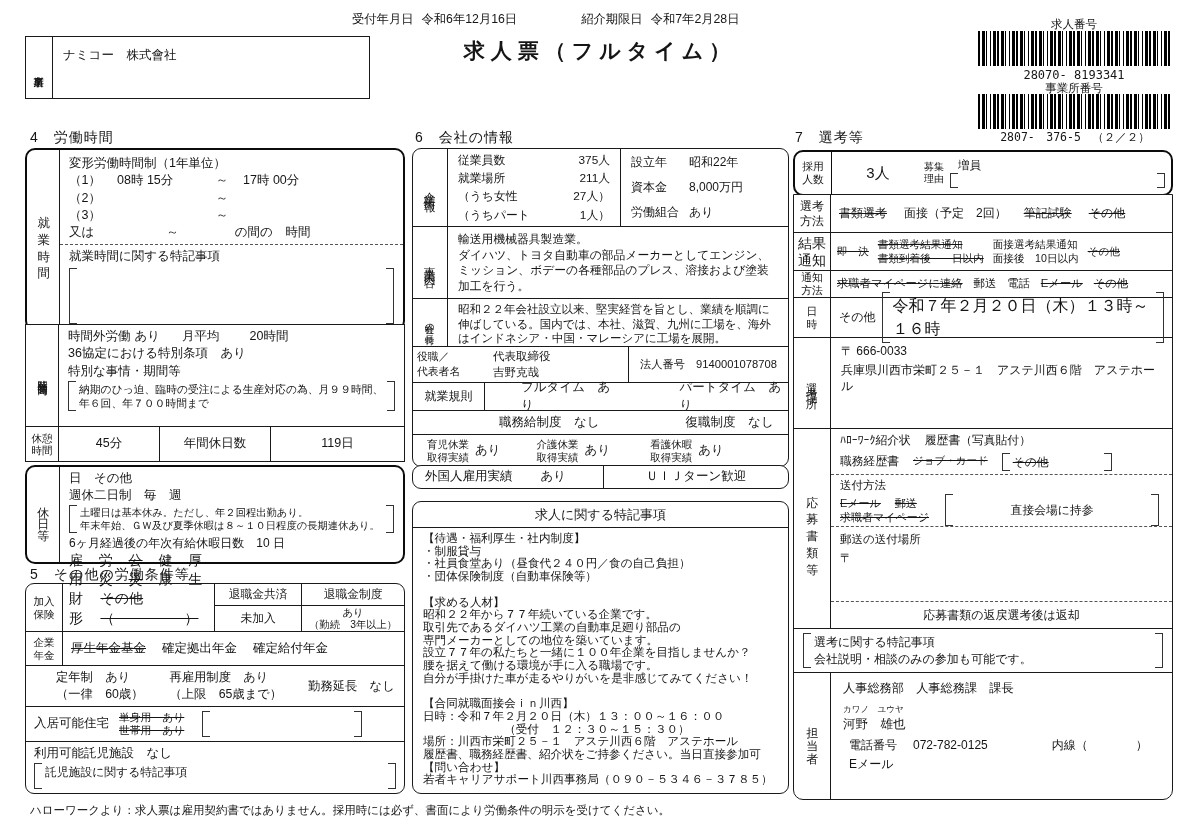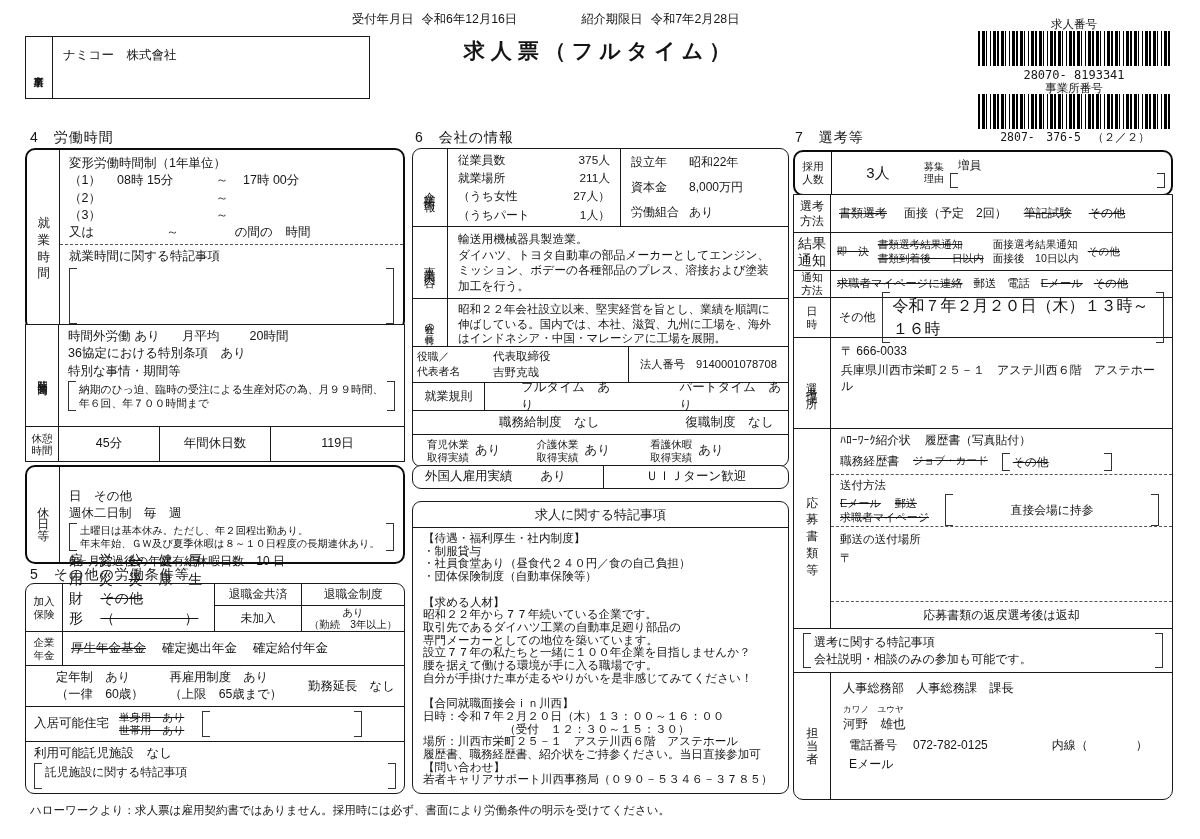--- a/index.html
+++ b/index.html
@@ -114,21 +114,21 @@
       <div class="ctr" style="width:100px">45分</div>
       <div class="ctr bl" style="width:112px;border-right:1.4px solid #1a1a1a">年間休日数</div>
       <div class="ctr" style="flex:1">119日</div>
     </div>
   </div>
 
   <div class="abs thick flex" style="left:25px;top:465px;width:380px;height:99px">
     <div class="vcell" style="width:33px">
       <span class="vtxt" style="font-size:12px;letter-spacing:11px">休日等</span>
     </div>
-    <div class="col" style="flex:1;padding:21px 9px 3px">
+    <div class="col" style="flex:1;padding:3px 9px 3px">
       <div>日　その他</div>
       <div>週休二日制　毎　週</div>
       <div class="brk pre" style="font-size:10.3px;line-height:1.3">土曜日は基本休み。ただし、年２回程出勤あり。
 年末年始、ＧＷ及び夏季休暇は８～１０日程度の長期連休あり。</div>
       <div style="margin-top:2px;font-size:12px">6ヶ月経過後の年次有給休暇日数　10 日</div>
     </div>
   </div>
 
   <div class="abs h" style="left:30px;top:565px">5　その他の労働条件等</div>
 

